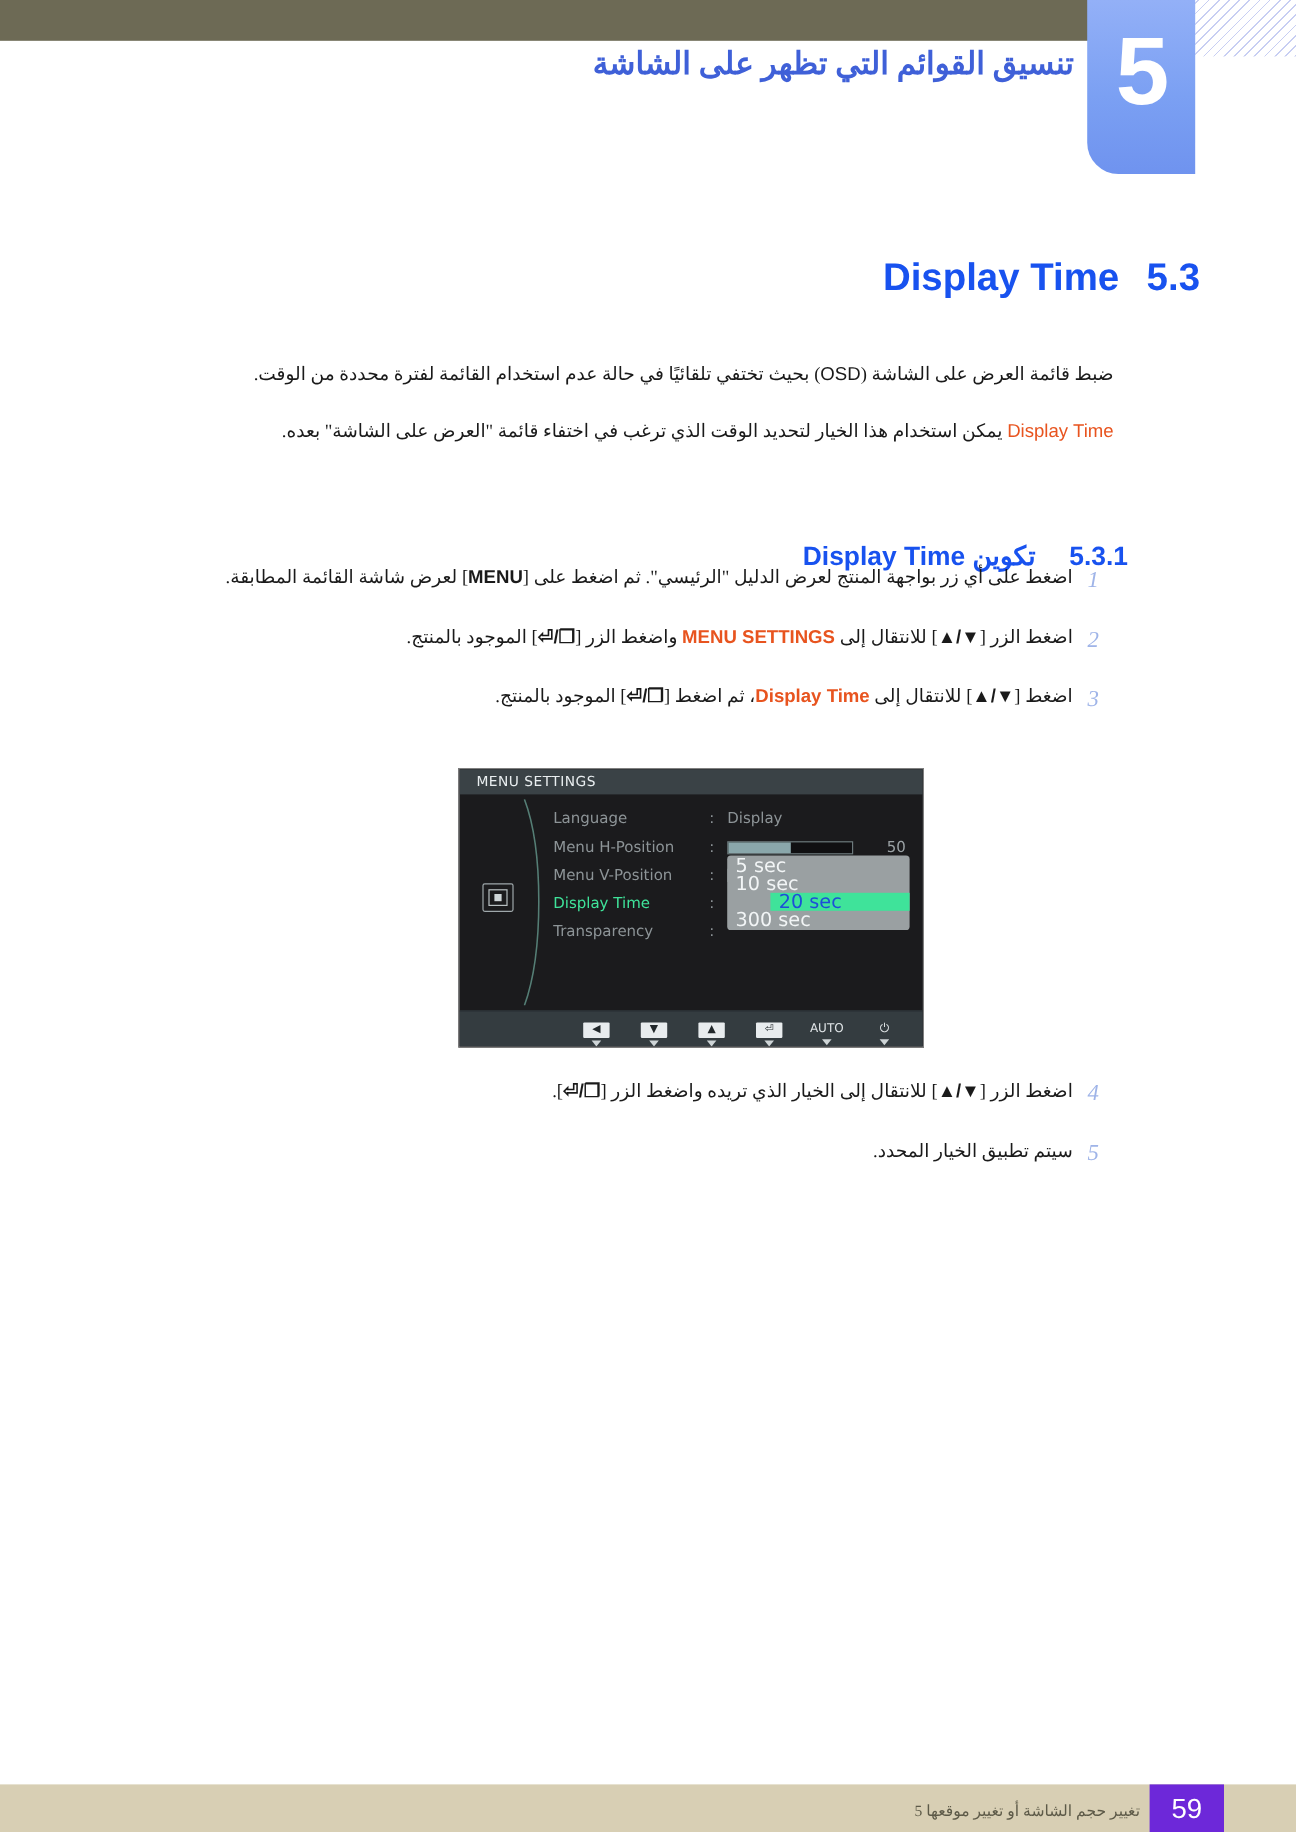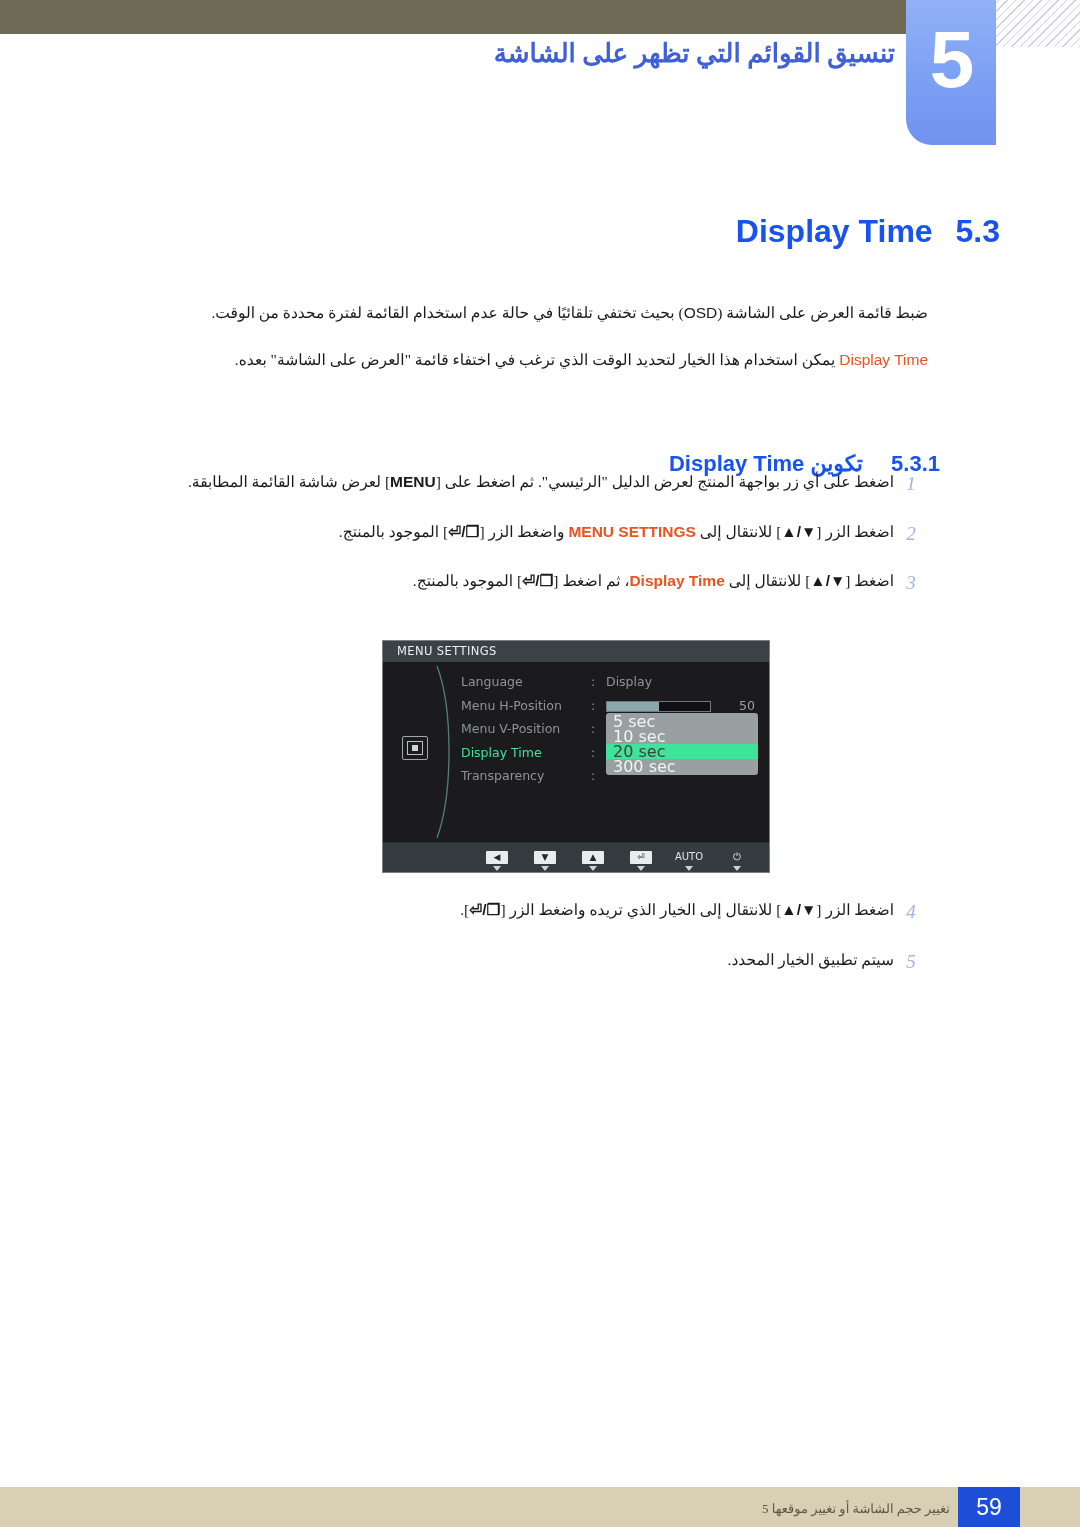--- a/index.html
+++ b/index.html
@@ -210,21 +210,21 @@
     background: #9aa0a2;
     border-radius: 3px;
     padding: 1px 0;
   }
   .dd-item {
     height: 15px; line-height: 15px;
     font-size: 16px;
     color: #f2f5f6;
     padding-left: 7px;
   }
-  .dd-item.sel { background: #3fe39a; color: #404040; }
+  .dd-item.sel { background: #3fe39a; color: #1d4ed8; margin-left: 36px; }
 
   .osd-footer {
     position: absolute; left: 0; bottom: 0;
     width: 100%; height: 30px;
     background: #343c40;
     border-top: 1px solid #2a3135;
   }
   .osd-btns {
     position: absolute; right: 8px; top: 2px;
     display: flex; flex-direction: row; align-items: flex-start;
@@ -254,21 +254,21 @@
   }
   .footer-text {
     position: absolute; right: 130px; bottom: 10px;
     direction: rtl; text-align: right;
     font-size: 13px; color: #5d5a48;
     font-family: "Liberation Serif", serif;
   }
   .footer-page {
     position: absolute; right: 60px; bottom: 0;
     width: 62px; height: 40px;
-    background: #1d4ed8;
+    background: #6d28d9;
     color: #ffffff;
     font-size: 23px;
     line-height: 40px;
     text-align: center;
   }
 </style>
 </head>
 <body>
 
 <div id="page">

